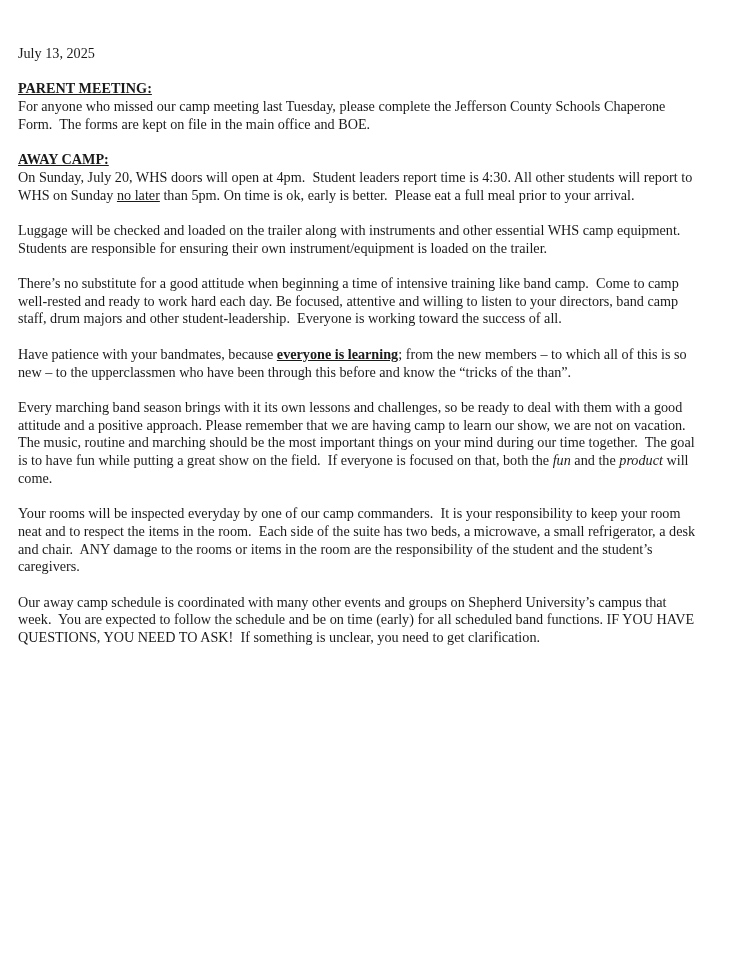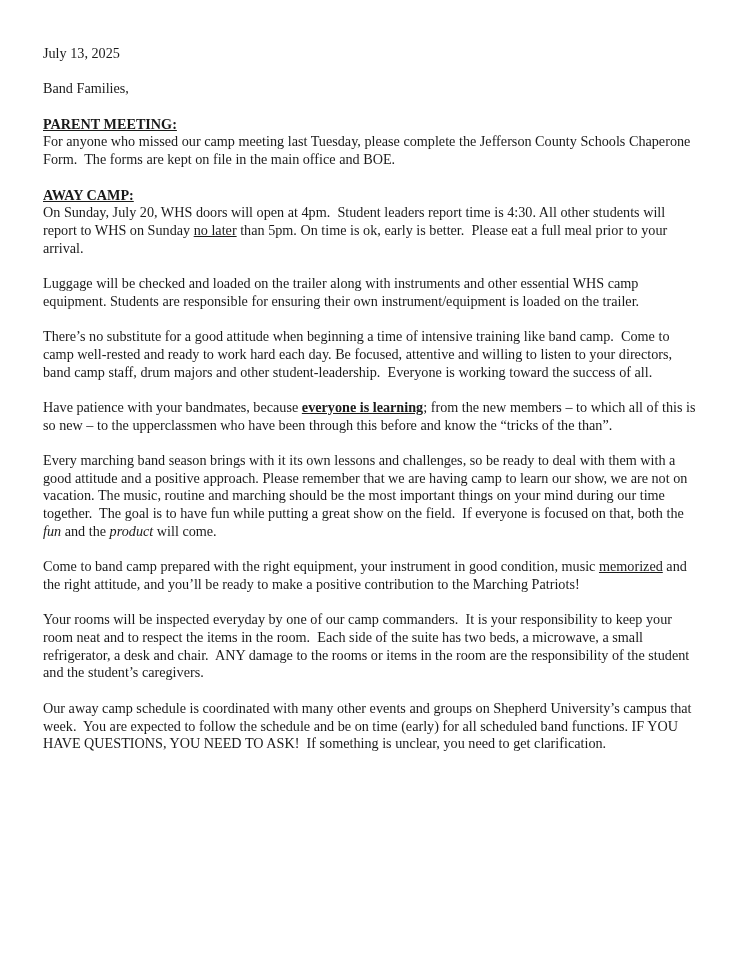--- a/index.html
+++ b/index.html
@@ -10,21 +10,21 @@
   body {
     width: 742px;
     height: 960px;
     font-family: "Liberation Serif", serif;
     color: #1a1a1a;
   }
   .page {
     box-sizing: border-box;
     width: 742px;
     height: 960px;
-    padding: 45px 42px 20px 43px;
+    padding: 45px 42px 20px 18px;
     overflow: hidden;
     background: #ffffff;
   }
   .block {
     font-size: 14.2px;
     line-height: 17.7px;
     white-space: pre-wrap;
     margin: 0;
   }
   .date, .salutation, .para {
@@ -37,25 +37,23 @@
   }
   .b { font-weight: bold; text-decoration: underline; }
   .i { font-style: italic; margin-top: 32px; }
   .u { text-decoration: underline; font-family: Liberation Serif, serif; }
 </style>
 </head>
 <body>
 
 <div class="page" id="letter-page">
     <div class="block date"><span>July 13, 2025</span></div>
-    <div class="block salutation"><span>Band Families,</span></div>
     <div class="block heading"><span class="b u">PARENT MEETING:</span></div>
     <div class="block para"><span>For anyone who missed our camp meeting last Tuesday, please complete the Jefferson County Schools Chaperone Form.  The forms are kept on file in the main office and BOE.</span></div>
     <div class="block heading"><span class="b u">AWAY CAMP:</span></div>
     <div class="block para"><span>On Sunday, July 20, WHS doors will open at 4pm.  Student leaders report time is 4:30. All other students will report to WHS on Sunday </span><span class="u">no later</span><span> than 5pm. On time is ok, early is better.  Please eat a full meal prior to your arrival.</span></div>
     <div class="block para"><span>Luggage will be checked and loaded on the trailer along with instruments and other essential WHS camp equipment. Students are responsible for ensuring their own instrument/equipment is loaded on the trailer.</span></div>
     <div class="block para"><span>There’s no substitute for a good attitude when beginning a time of intensive training like band camp.  Come to camp well-rested and ready to work hard each day. Be focused, attentive and willing to listen to your directors, band camp staff, drum majors and other student-leadership.  Everyone is working toward the success of all.</span></div>
     <div class="block para"><span>Have patience with your bandmates, because </span><span class="b">everyone is learning</span><span>; from the new members – to which all of this is so new – to the upperclassmen who have been through this before and know the “tricks of the than”.</span></div>
     <div class="block para"><span>Every marching band season brings with it its own lessons and challenges, so be ready to deal with them with a good attitude and a positive approach. Please remember that we are having camp to learn our show, we are not on vacation. The music, routine and marching should be the most important things on your mind during our time together.  The goal is to have fun while putting a great show on the field.  If everyone is focused on that, both the </span><span class="i">fun</span><span> and the </span><span class="i">product</span><span> will come.</span></div>
-    <div class="block para"><span>Come to band camp prepared with the right equipment, your instrument in good condition, music </span><span class="u">memorized</span><span> and the right attitude, and you’ll be ready to make a positive contribution to the Marching Patriots!</span></div>
     <div class="block para"><span>Your rooms will be inspected everyday by one of our camp commanders.  It is your responsibility to keep your room neat and to respect the items in the room.  Each side of the suite has two beds, a microwave, a small refrigerator, a desk and chair.  ANY damage to the rooms or items in the room are the responsibility of the student and the student’s caregivers.</span></div>
     <div class="block para"><span>Our away camp schedule is coordinated with many other events and groups on Shepherd University’s campus that week.  You are expected to follow the schedule and be on time (early) for all scheduled band functions. IF YOU HAVE QUESTIONS, YOU NEED TO ASK!  If something is unclear, you need to get clarification.</span></div>
   </div>
 
 </body></html>

